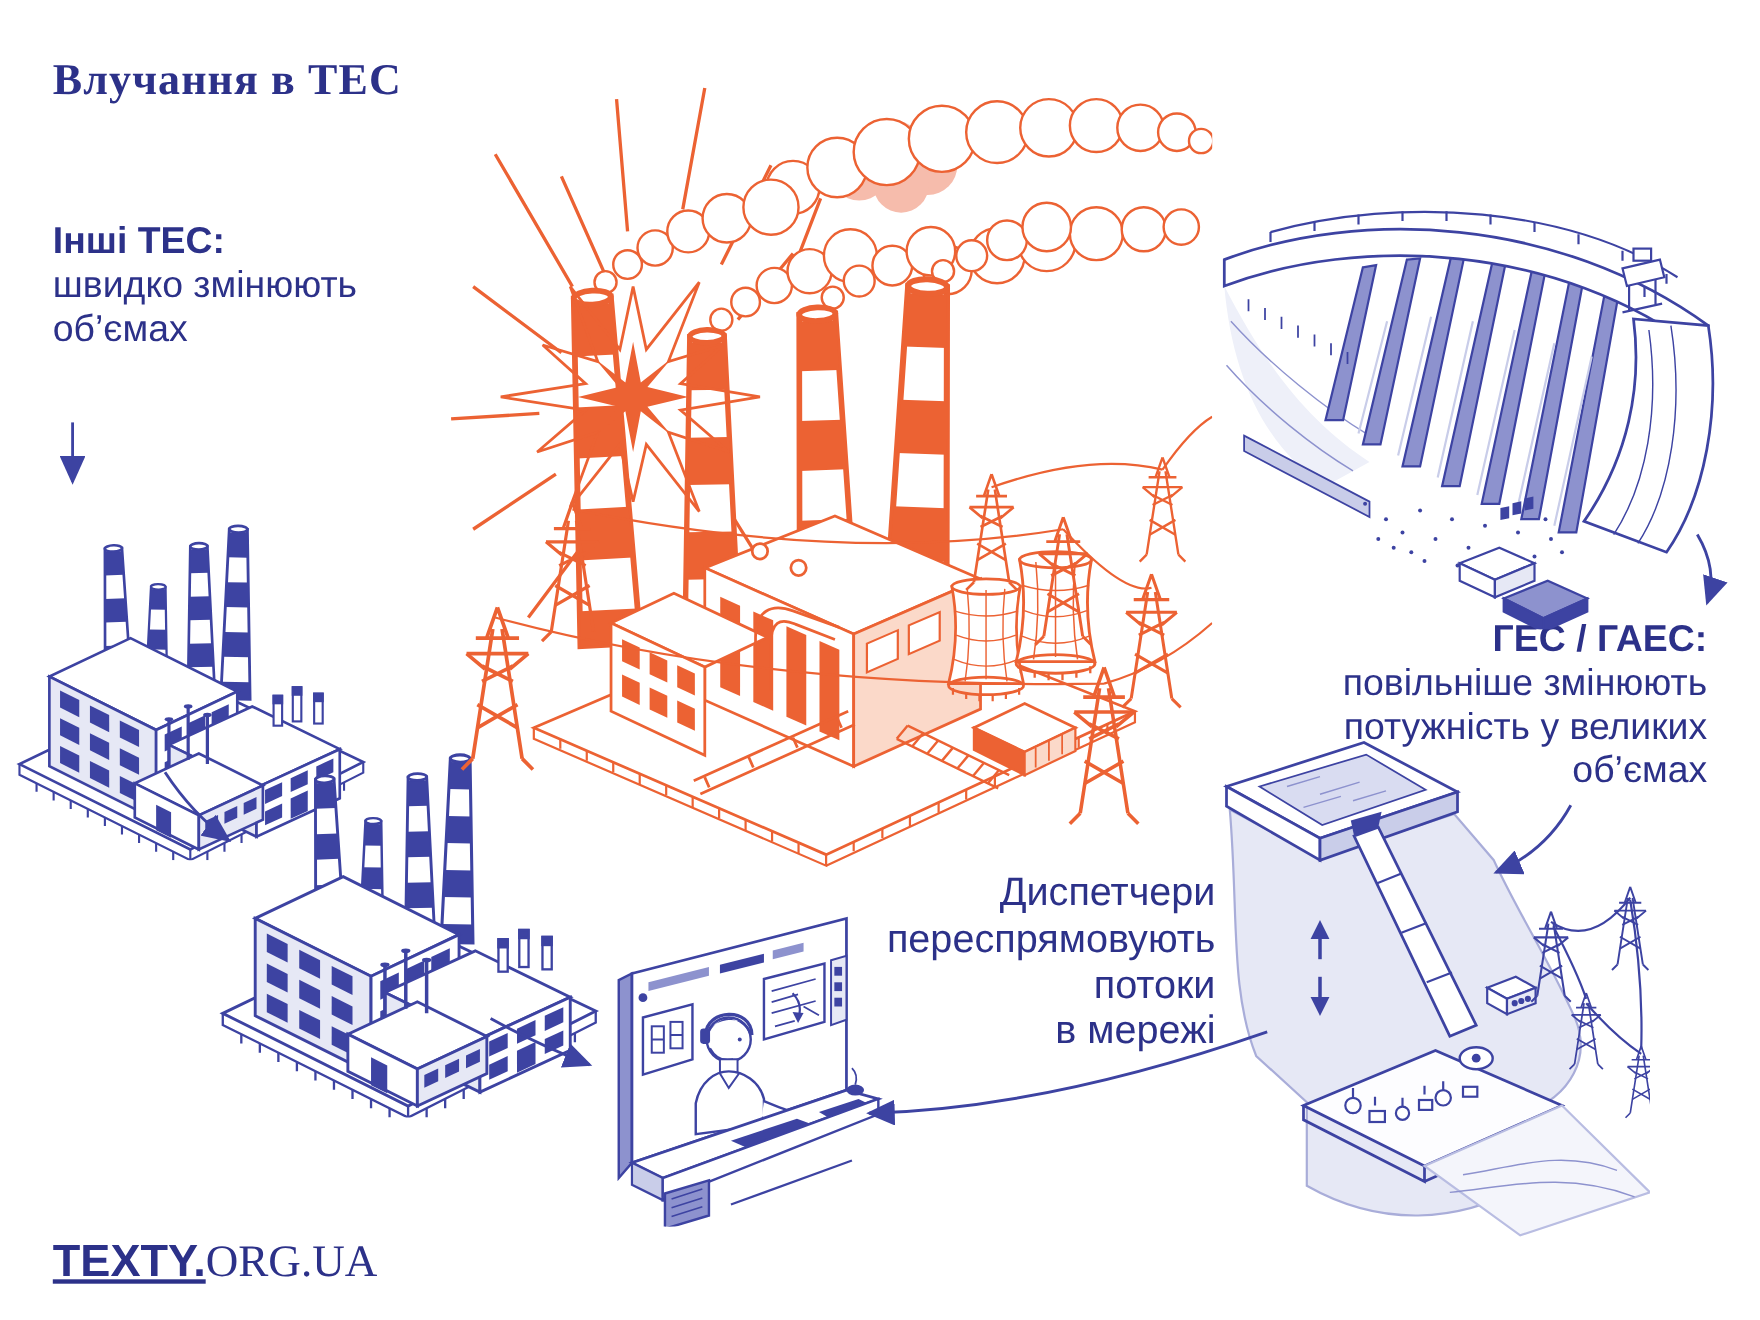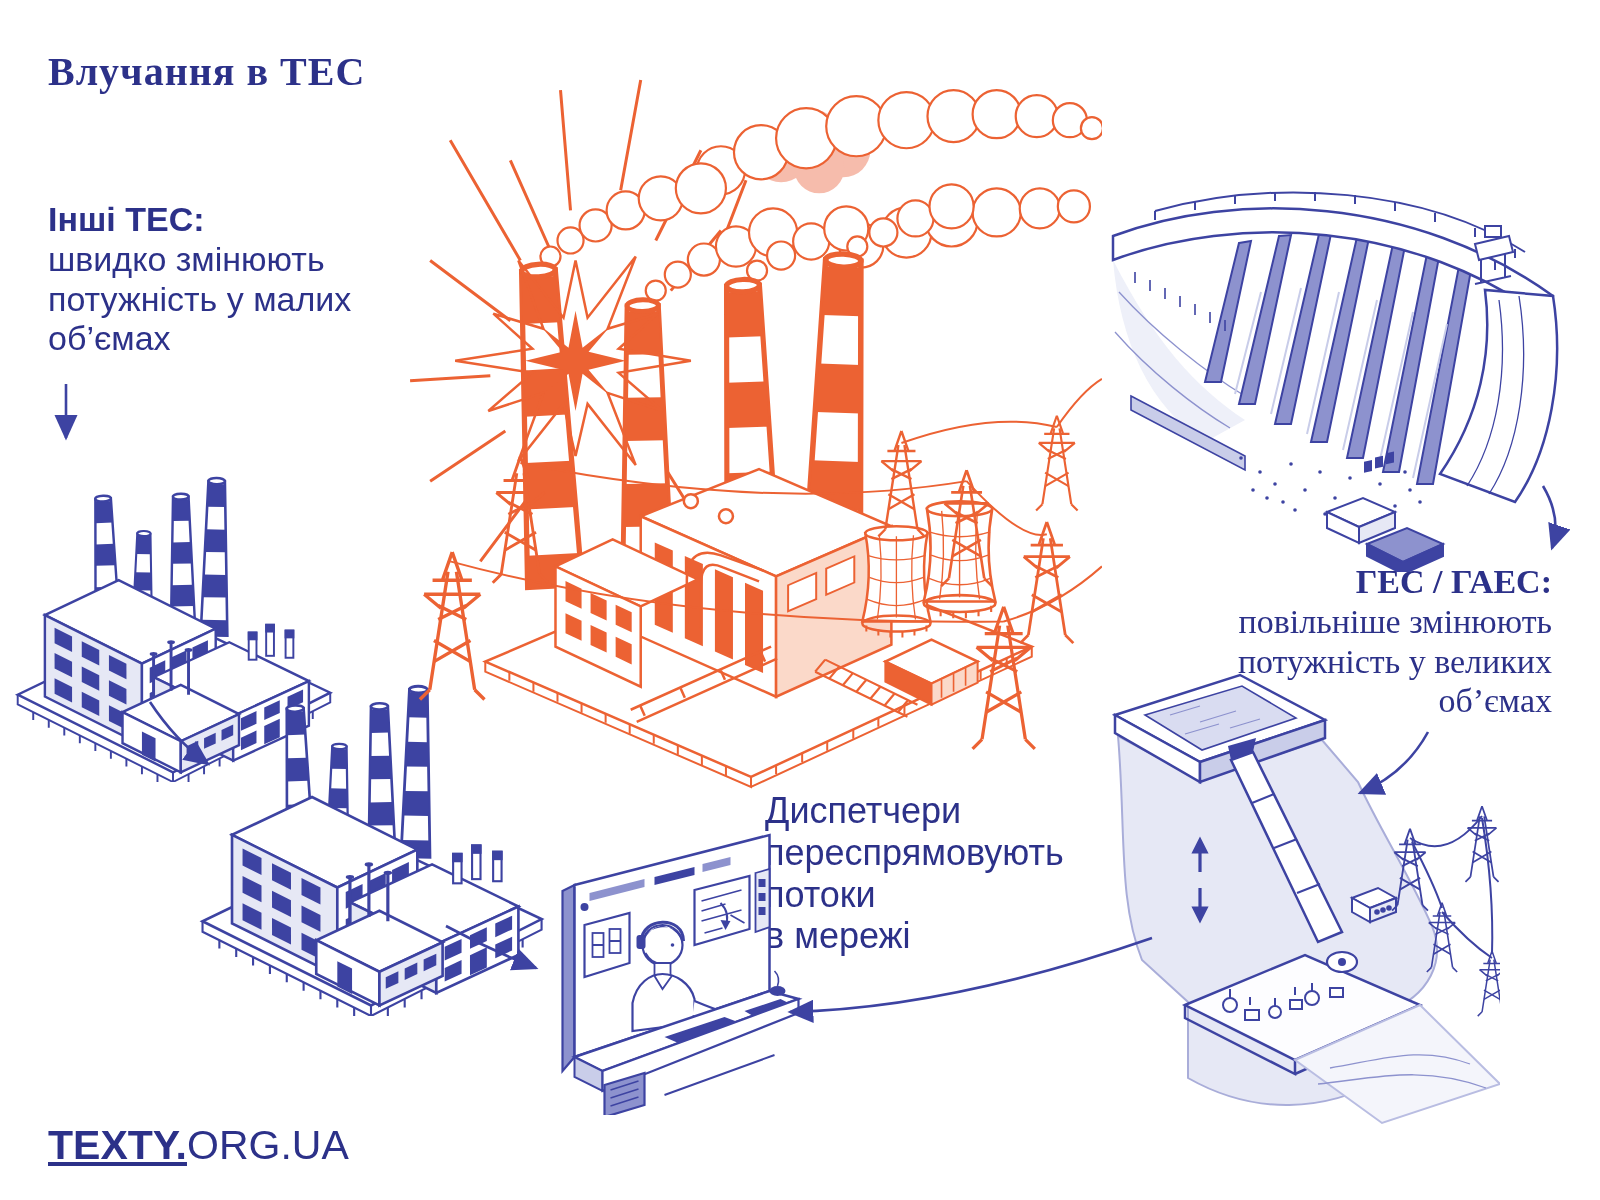--- a/index.html
+++ b/index.html
@@ -10,25 +10,25 @@
   *{margin:0;padding:0;box-sizing:border-box;}
   html,body{width:1600px;height:1200px;background:var(--bg);overflow:hidden;}
   #canvas{position:relative;width:1600px;height:1200px;background:var(--bg);
     font-family:"Liberation Sans",sans-serif;}
   .abs{position:absolute;}
   .title{left:48px;top:48px;font-family:"Liberation Serif",serif;font-weight:bold;
     font-size:40px;color:var(--ink-dark);letter-spacing:1px;}
   .label{color:var(--ink-dark);font-size:34px;line-height:1.17;}
   .label .hd{font-weight:bold;}
   .left-label{left:48px;top:200px;width:360px;text-align:left;}
-  .right-label{left:1100px;top:562px;width:452px;text-align:right;font-family:Liberation Serif, serif;}
-  .disp-label{left:765px;top:790px;width:340px;font-size:36px;line-height:1.16;}
+  .right-label{left:1100px;top:562px;width:452px;text-align:right;}
+  .disp-label{left:765px;top:790px;width:340px;font-size:36px;line-height:1.16;text-align:right;}
   .logo{left:48px;top:1122px;font-size:41px;color:var(--ink-dark);letter-spacing:0px;}
   .logo .b{font-weight:bold;text-decoration:underline;}
-  .logo .l{font-weight:normal;}
+  .logo .l{font-weight:normal;font-family:Liberation Serif, serif;}
   svg{display:block;}
   .c-ink{color:var(--ink);}
   .c-or{color:var(--orange);}
   .thin{stroke-width:1.3;}
 </style>
 </head>
 <body>
 
 <div id="canvas">
 
@@ -123,21 +123,20 @@
           <ellipse cx="186" cy="204" rx="4" ry="2" fill="currentColor"></ellipse>
       </g>
     </defs>
   </svg>
 
   <div class="abs title">Влучання в ТЕС</div>
 
   <div class="abs label left-label">
     <div class="hd">Інші ТЕС:</div>
     <div>швидко змінюють</div>
-    <div>потужність у малих</div>
     <div>об’ємах</div>
   </div>
 
   <div class="abs label right-label">
     <div class="hd">ГЕС / ГАЕС:</div>
     <div>повільніше змінюють</div>
     <div>потужність у великих</div>
     <div>об’ємах</div>
   </div>
 

